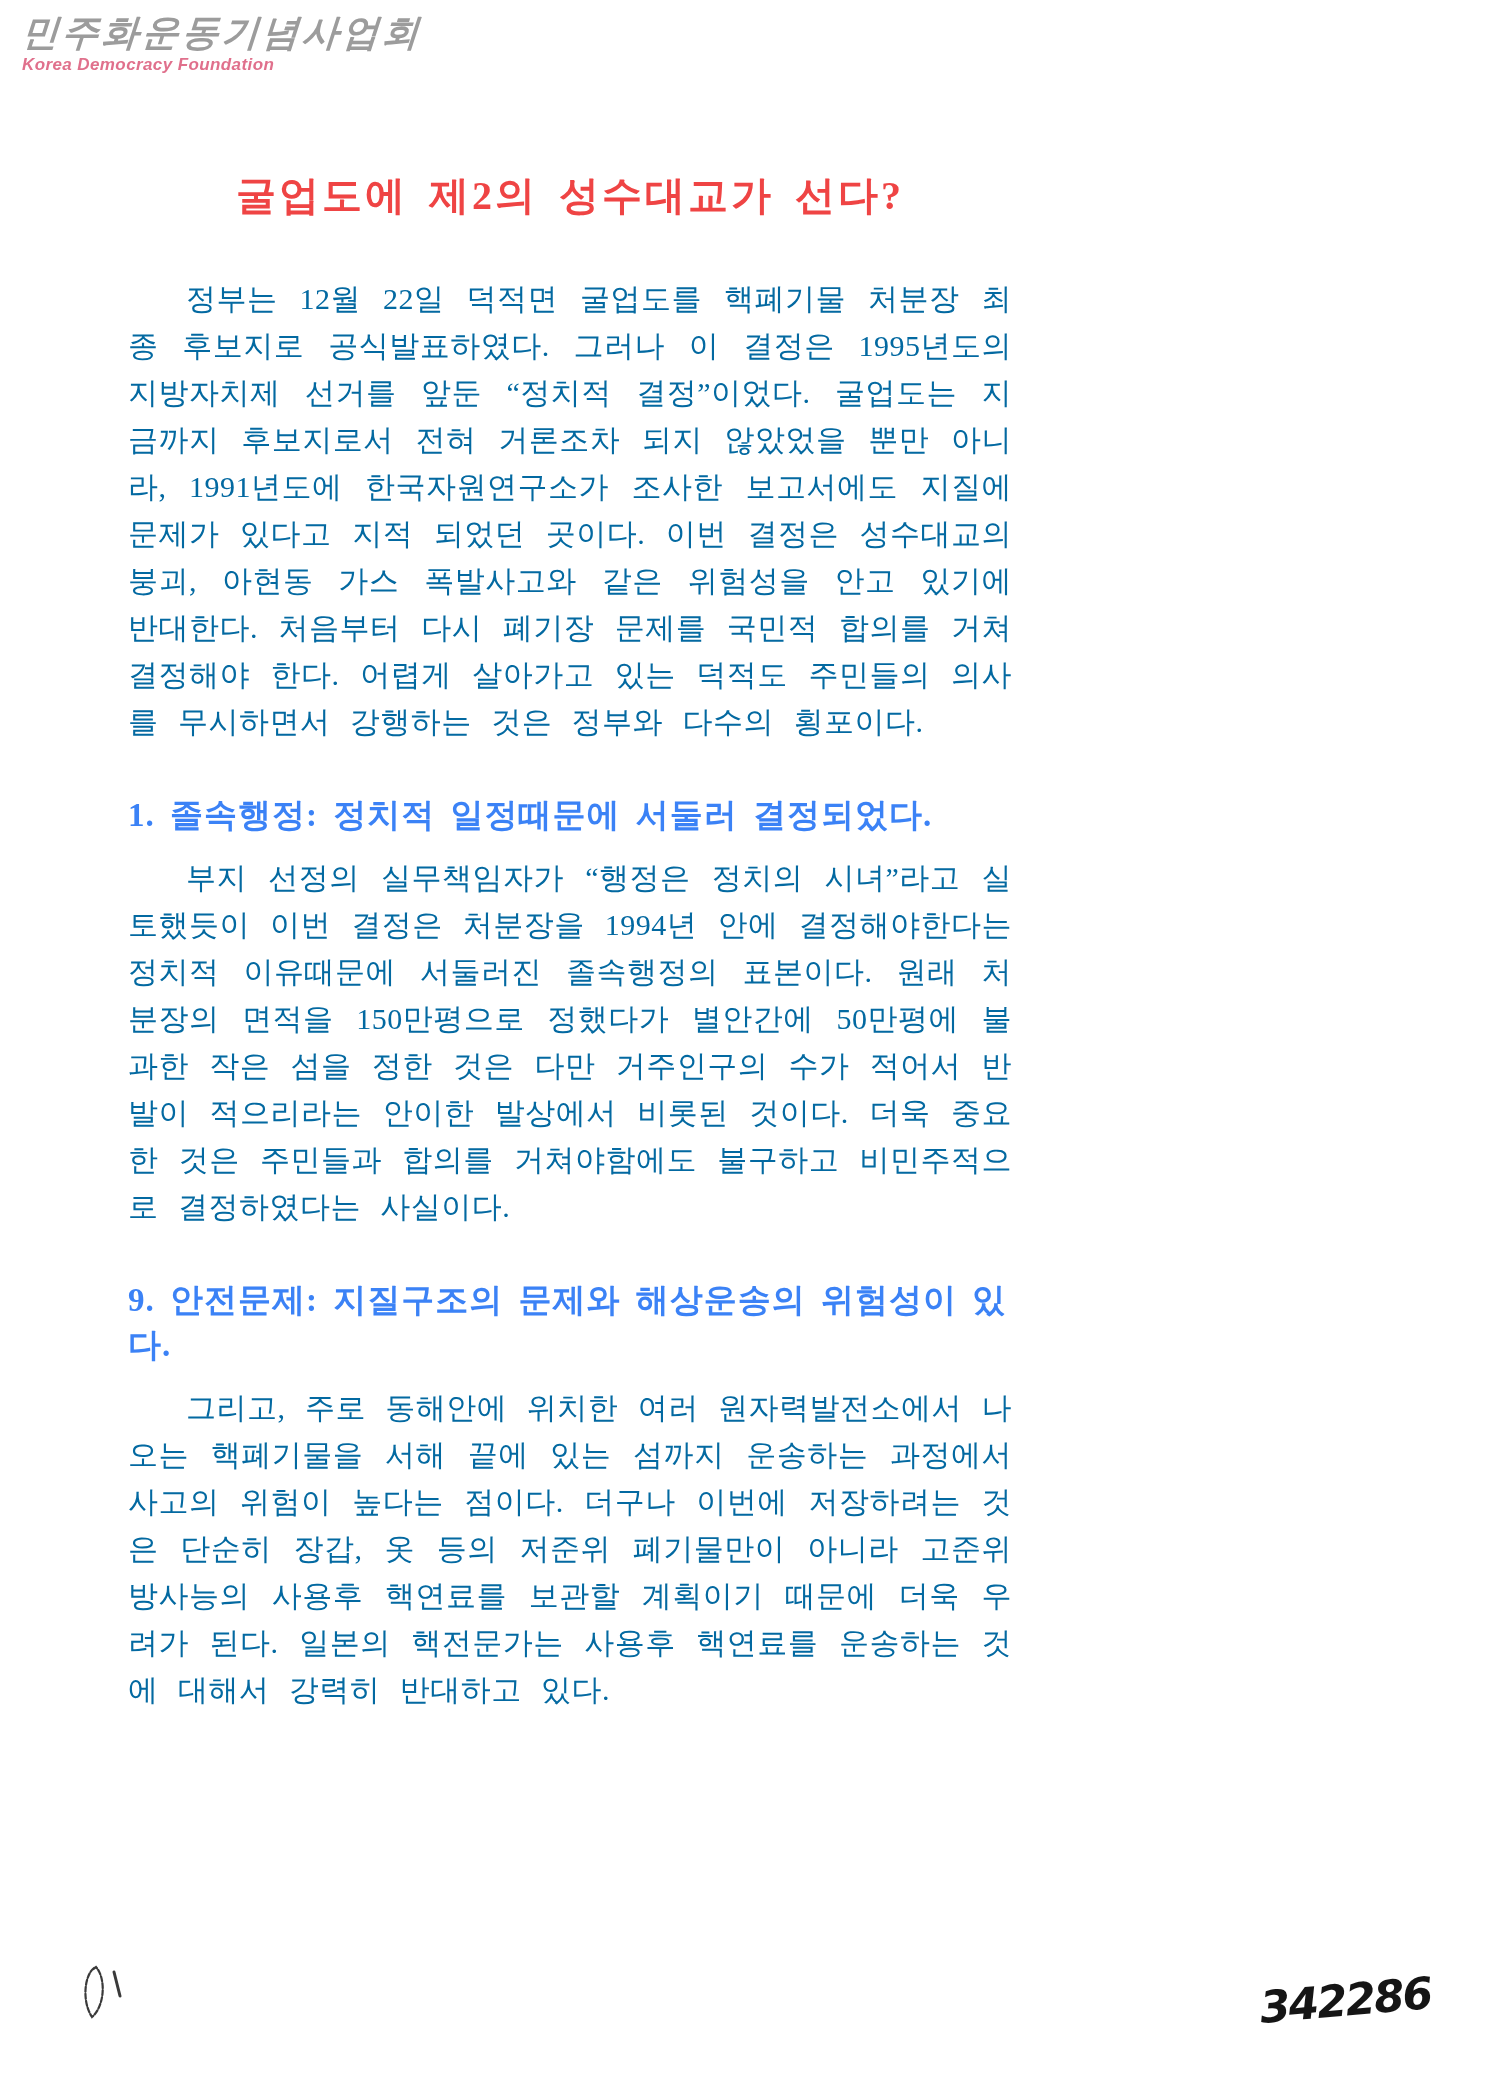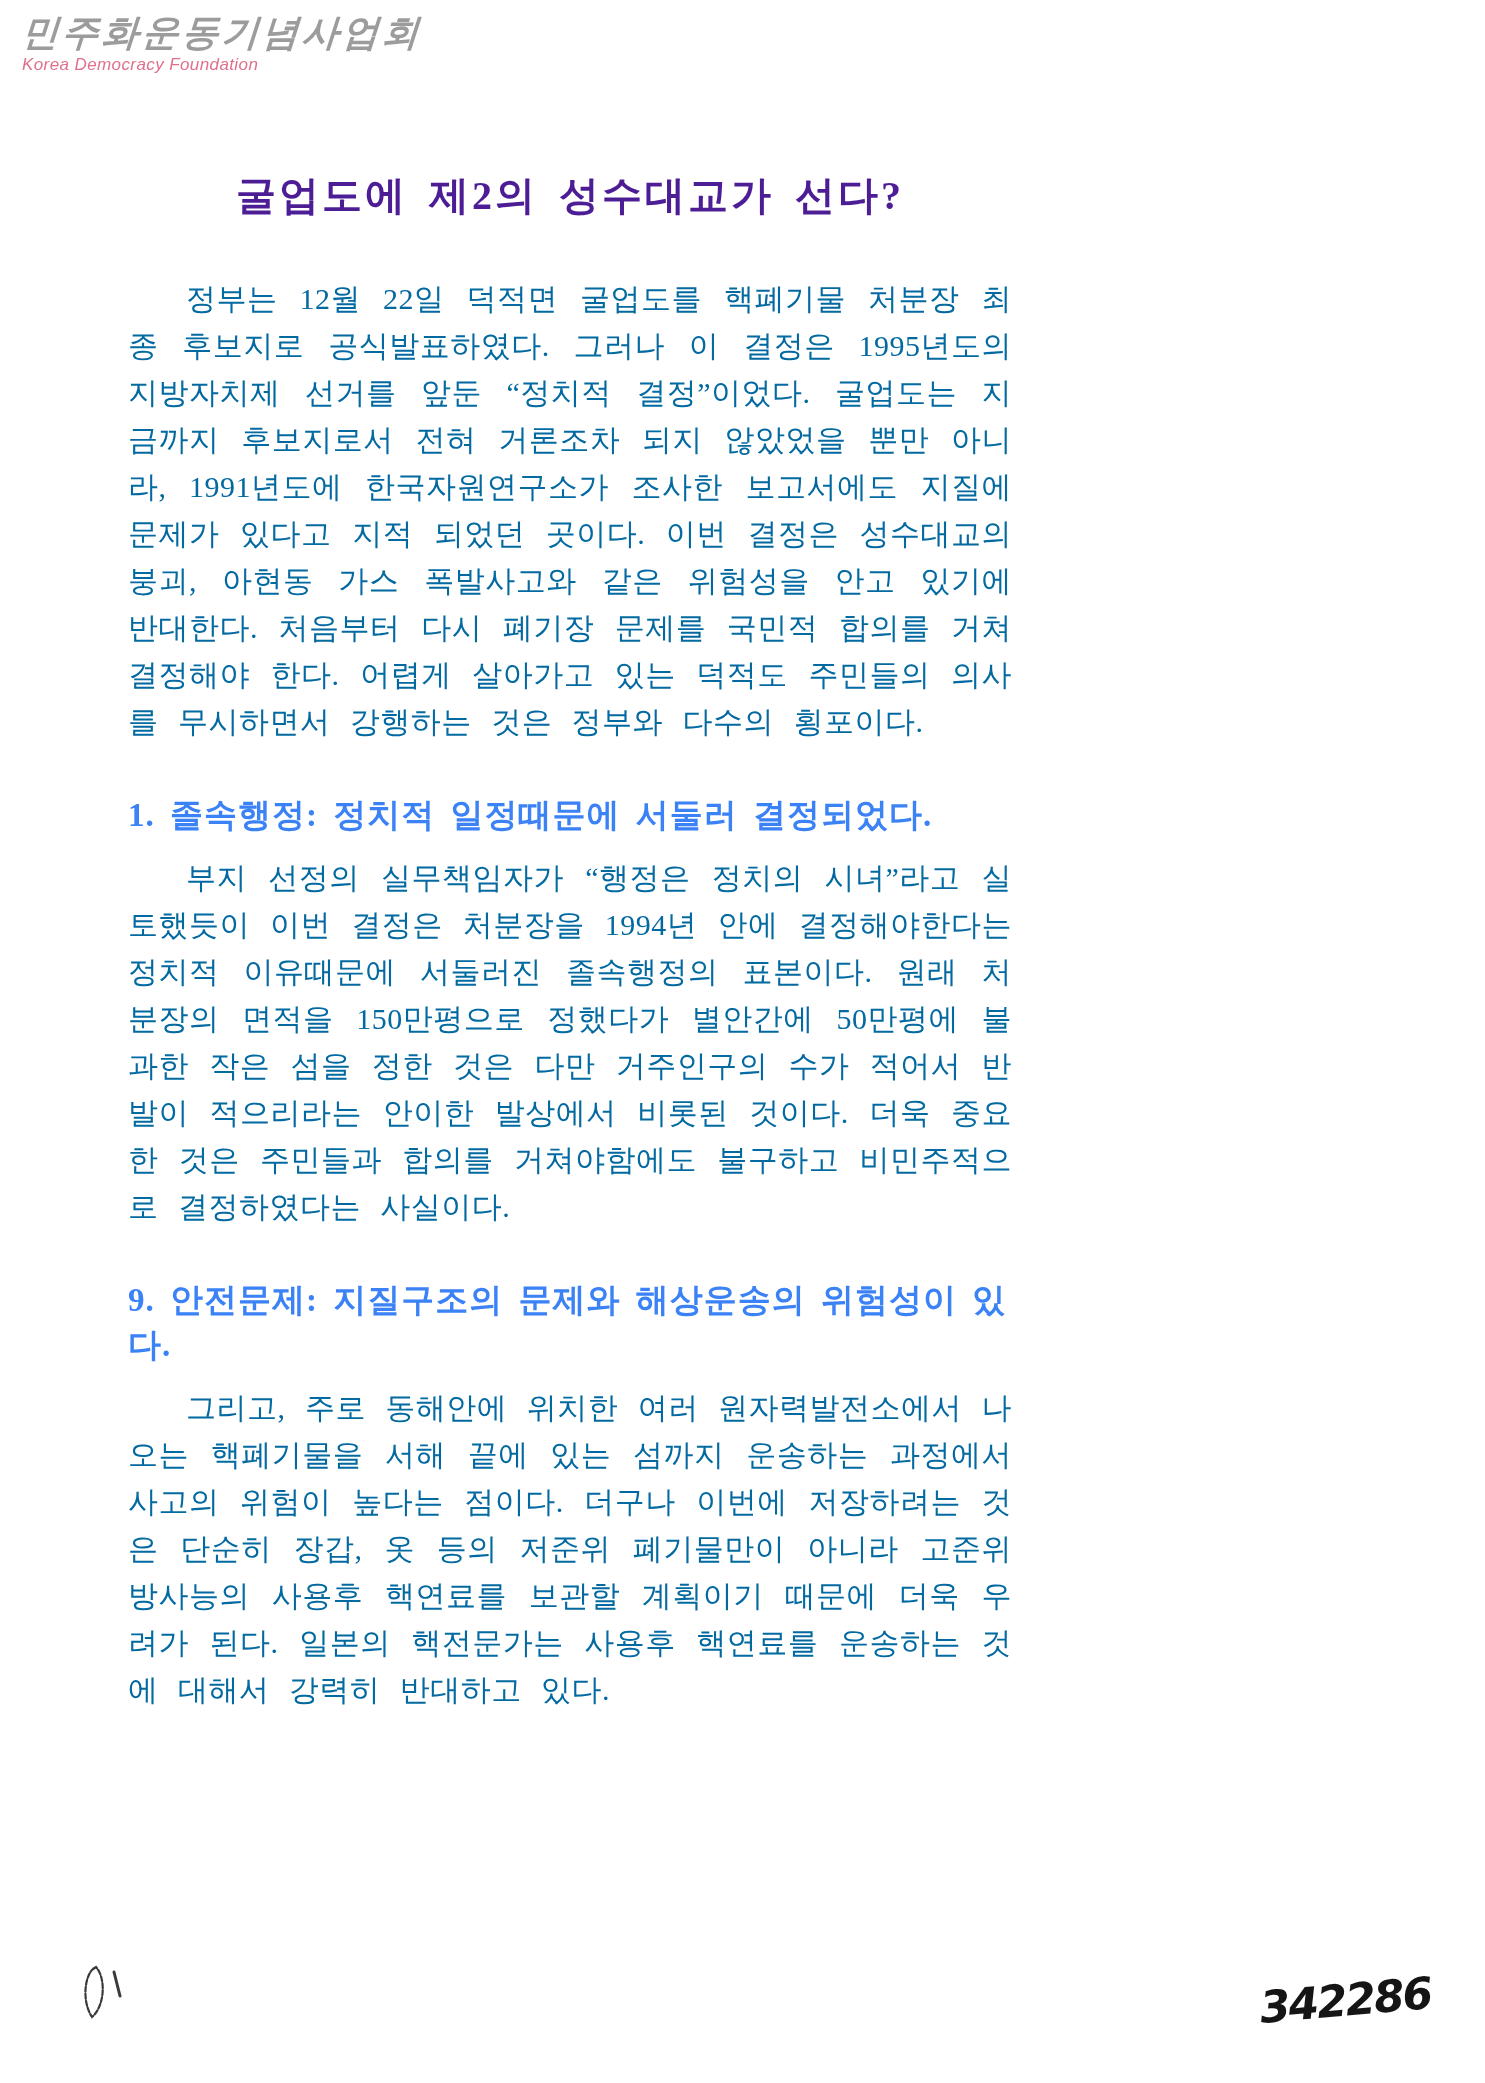--- a/index.html
+++ b/index.html
@@ -30,41 +30,41 @@
     font-style: italic;
     letter-spacing: 3px;
     color: #9c9c9c;
     transform: skewX(-4deg);
     line-height: 1.1;
   }
   .logo-en {
     margin-top: 2px;
     font-family: "Liberation Sans", "DejaVu Sans", sans-serif;
     font-size: 17px;
-    font-weight: normal;
+    font-weight: bold;
     font-style: italic;
     letter-spacing: 0.4px;
     color: #e0708c;
   }
 
   
   .content {
     position: absolute;
     left: 128px;
     top: 168px;
     width: 884px;
   }
   .title {
     margin: 0 0 52px 0;
     text-align: center;
     font-size: 40px;
     font-weight: bold;
     letter-spacing: 3px;
     word-spacing: 8px;
-    color: #4c1d95;
+    color: #ef4444;
   }
   .para {
     margin: 0;
     font-size: 30px;
     line-height: 47px;
     text-align: justify;
     text-indent: 58px;
     word-spacing: 0.38em;
     letter-spacing: 0.5px;
     color: #0369a1;

